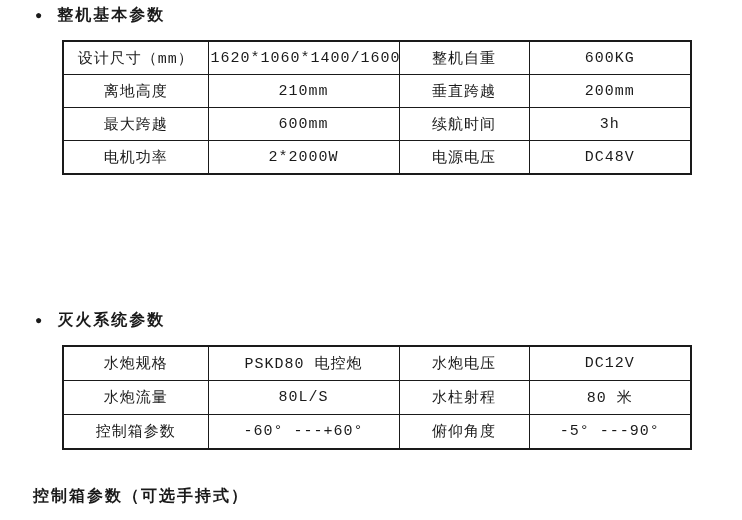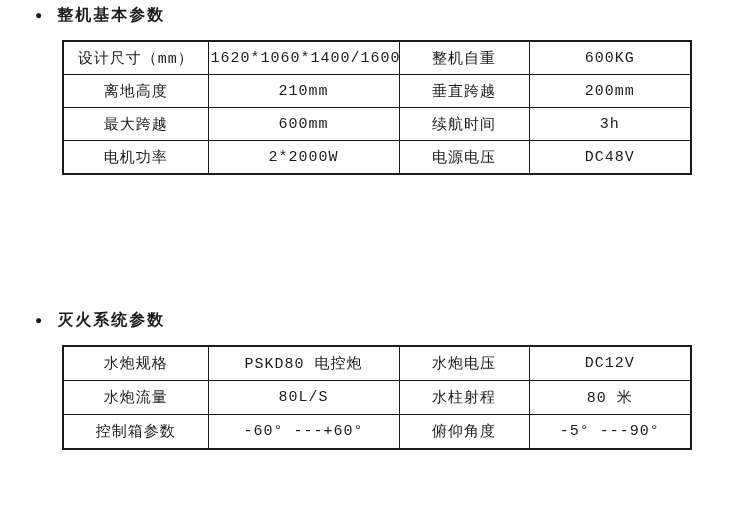--- a/index.html
+++ b/index.html
@@ -139,14 +139,15 @@
         </tr>
         <tr>
           <td class="label-cell">控制箱参数</td>
           <td class="value-cell">-60° ---+60°</td>
           <td class="label-cell">俯仰角度</td>
           <td class="value-cell">-5° ---90°</td>
         </tr>
       </tbody>
   </table>
 
+  <div class="footer-line">控制箱参数（可选手持式）</div>
 
 </div>
 
 </body></html>

